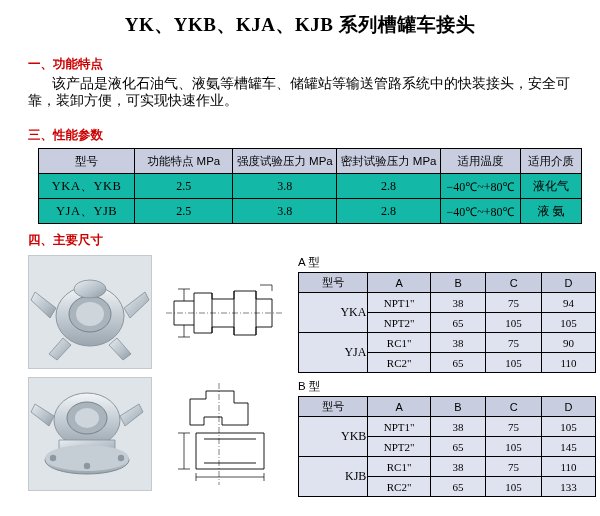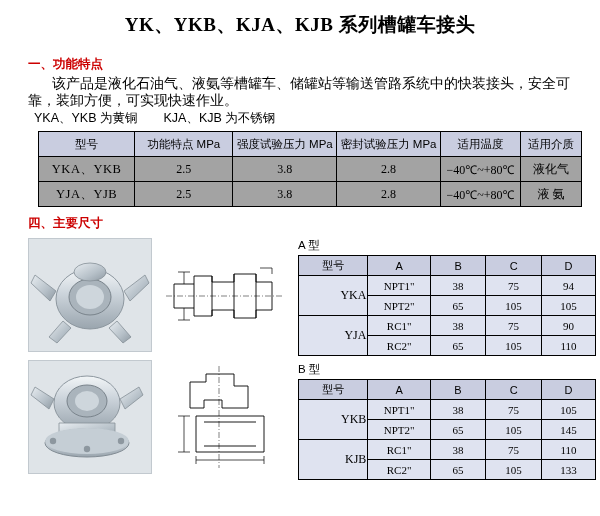--- a/index.html
+++ b/index.html
@@ -67,21 +67,21 @@
     text-align: center;
     height: 24px;
     padding: 0 2px;
     font-weight: normal;
   }
   table.spec thead th {
     background: #c9cde0;
     font-size: 11.5px;
   }
   table.spec tbody td {
-    background: #a3a3a3;
+    background: #14b8a6;
     font-size: 12px;
     font-family: "Liberation Serif", serif;
   }
   table.spec tbody td.model {
     font-size: 12.5px;
     letter-spacing: 0.5px;
   }
   
   .lower {
     position: relative;
@@ -152,24 +152,22 @@
 </head>
 <body>
 
 <div class="page">
 
   <div class="title">YK、YKB、KJA、KJB 系列槽罐车接头</div>
 
   <div class="section-head">一、功能特点</div>
   <div class="para">该产品是液化石油气、液氨等槽罐车、储罐站等输送管路系统中的快装接头，安全可靠，装卸方便，可实现快速作业。</div>
 
-  <div class="mat-line">
-    <span>YKA、YKB 为黄铜</span><span class="gap"></span><span>KJA、KJB 为不锈钢</span>
-  </div>
-
+
+  <div class="section-head">三、性能参数</div>
 
   <table class="spec">
     <thead>
       <tr>
         <th style="width:96px">型号</th>
         <th style="width:100px">功能特点 MPa</th>
         <th style="width:106px">强度试验压力 MPa</th>
         <th style="width:106px">密封试验压力 MPa</th>
         <th style="width:76px">适用温度</th>
         <th style="width:60px">适用介质</th>

